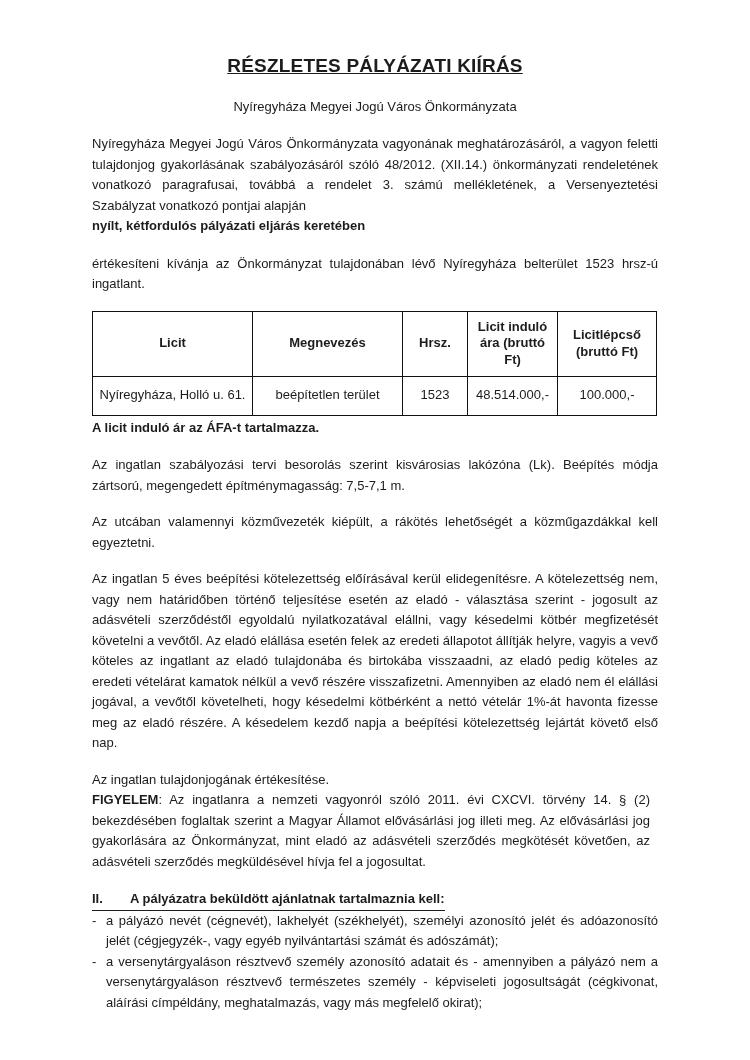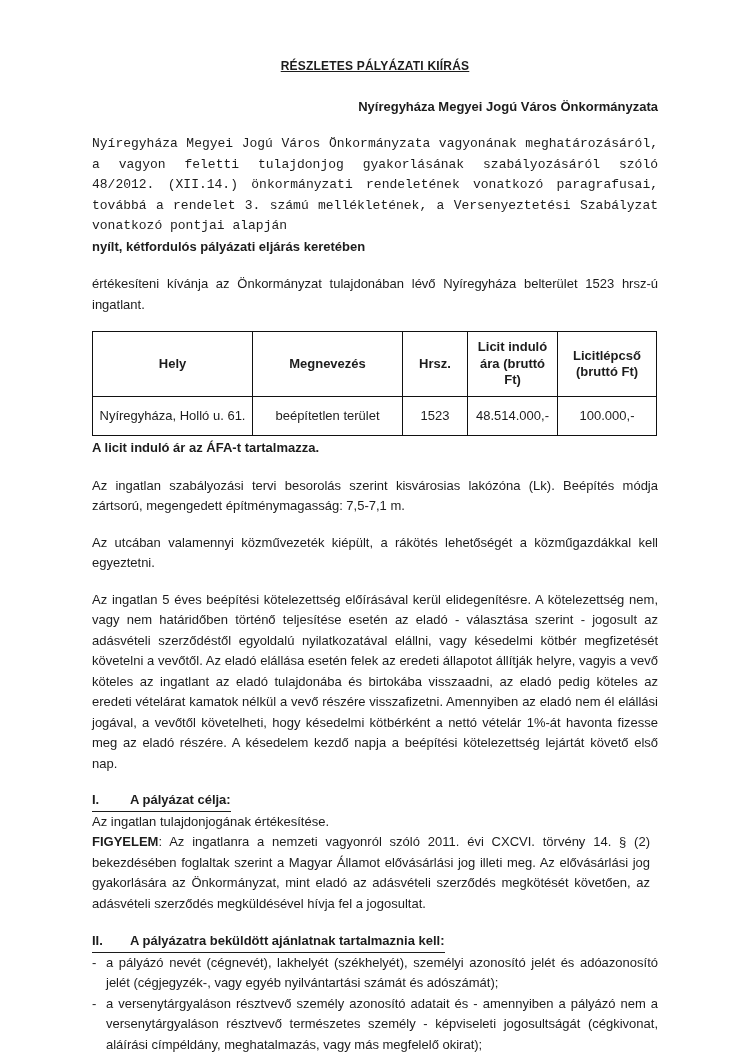--- a/index.html
+++ b/index.html
@@ -4,26 +4,26 @@
 <style>
   html, body { margin:0; padding:0; background:#e8e8e8; }
   .page {
     width:750px; height:1060px; margin:0 auto; background:#ffffff;
     font-family:"Liberation Sans", sans-serif;
     color:#1c1c1c; font-size:13px; line-height:20.5px;
     box-sizing:border-box; padding:56px 92px 0 92px;
     overflow:hidden; position:relative;
   }
   .doc-title {
-    text-align:center; font-weight:bold; font-size:12px;
+    text-align:center; font-weight:bold; font-size:19px;
     text-decoration:underline; margin:0 0 21px 0; letter-spacing:0.2px;
   }
-  .doc-subtitle { text-align:right; font-weight:bold; line-height:17.5px; margin:0 0 19px 0; }
+  .doc-subtitle { text-align:center; font-weight:normal; line-height:17.5px; margin:0 0 19px 0; }
   p.body { margin:0 0 16px 0; text-align:justify; }
-  p.body.tight { margin-bottom:0;font-family:Liberation Mono, monospace; }
+  p.body.tight { margin-bottom:0; }
   .procedure-line { text-align:left; font-weight:bold; margin:0 0 17px 0; }
   .table-heading { font-weight:bold; margin:4px 0 1px 0; }
   table.prop {
     border-collapse:collapse; table-layout:fixed; width:564px; margin:0;
   }
   table.prop th, table.prop td {
     border:1.6px solid #111; text-align:center; vertical-align:middle;
     font-size:13px; line-height:16.5px; padding:4px 4px; overflow:hidden;
   }
   table.prop th { font-weight:bold; height:56px; }
@@ -63,21 +63,21 @@
   <table class="prop">
     <colgroup>
       <col style="width:160px">
         <col style="width:150px">
         <col style="width:65px">
         <col style="width:90px">
         <col style="width:99px">
     </colgroup>
     <thead>
       <tr>
-        <th>Hely</th>
+        <th>Licit</th>
         <th>Megnevezés</th>
         <th>Hrsz.</th>
         <th>Licit induló ára (bruttó Ft)</th>
         <th>Licitlépcső (bruttó Ft)</th>
       </tr>
     </thead>
     <tbody>
       <tr>
         <td>Nyíregyháza, Holló u. 61.</td>
         <td>beépítetlen terület</td>
@@ -89,23 +89,20 @@
   </table>
 
   <div class="vat-note">A licit induló ár az ÁFA-t tartalmazza.</div>
 
   <p class="body">Az ingatlan szabályozási tervi besorolás szerint kisvárosias lakózóna (Lk). Beépítés módja zártsorú, megengedett építménymagasság: 7,5-7,1 m.</p>
 
   <p class="body">Az utcában valamennyi közművezeték kiépült, a rákötés lehetőségét a közműgazdákkal kell egyeztetni.</p>
 
   <p class="body">Az ingatlan 5 éves beépítési kötelezettség előírásával kerül elidegenítésre. A kötelezettség nem, vagy nem határidőben történő teljesítése esetén az eladó - választása szerint - jogosult az adásvételi szerződéstől egyoldalú nyilatkozatával elállni, vagy késedelmi kötbér megfizetését követelni a vevőtől. Az eladó elállása esetén felek az eredeti állapotot állítják helyre, vagyis a vevő köteles az ingatlant az eladó tulajdonába és birtokába visszaadni, az eladó pedig köteles az eredeti vételárat kamatok nélkül a vevő részére visszafizetni. Amennyiben az eladó nem él elállási jogával, a vevőtől követelheti, hogy késedelmi kötbérként a nettó vételár 1%-át havonta fizesse meg az eladó részére. A késedelem kezdő napja a beépítési kötelezettség lejártát követő első nap.</p>
 
-  <div class="section-heading">
-    <span class="sec-underline"><span class="sec-num">I.</span><span>A pályázat célja:</span></span>
-  </div>
   <p class="sec-body">Az ingatlan tulajdonjogának értékesítése.</p>
   <p class="attention"><b>FIGYELEM</b><span>: Az ingatlanra a nemzeti vagyonról szóló 2011. évi CXCVI. törvény 14. § (2) bekezdésében foglaltak szerint a Magyar Államot elővásárlási jog illeti meg. Az elővásárlási jog gyakorlására az Önkormányzat, mint eladó az adásvételi szerződés megkötését követően, az adásvételi szerződés megküldésével hívja fel a jogosultat.</span></p>
 
   <div class="section-heading">
     <span class="sec-underline"><span class="sec-num">II.</span><span>A pályázatra beküldött ajánlatnak tartalmaznia kell:</span></span>
   </div>
 
   <ul class="dash-list">
     <li>
       <span class="dash">-</span>

